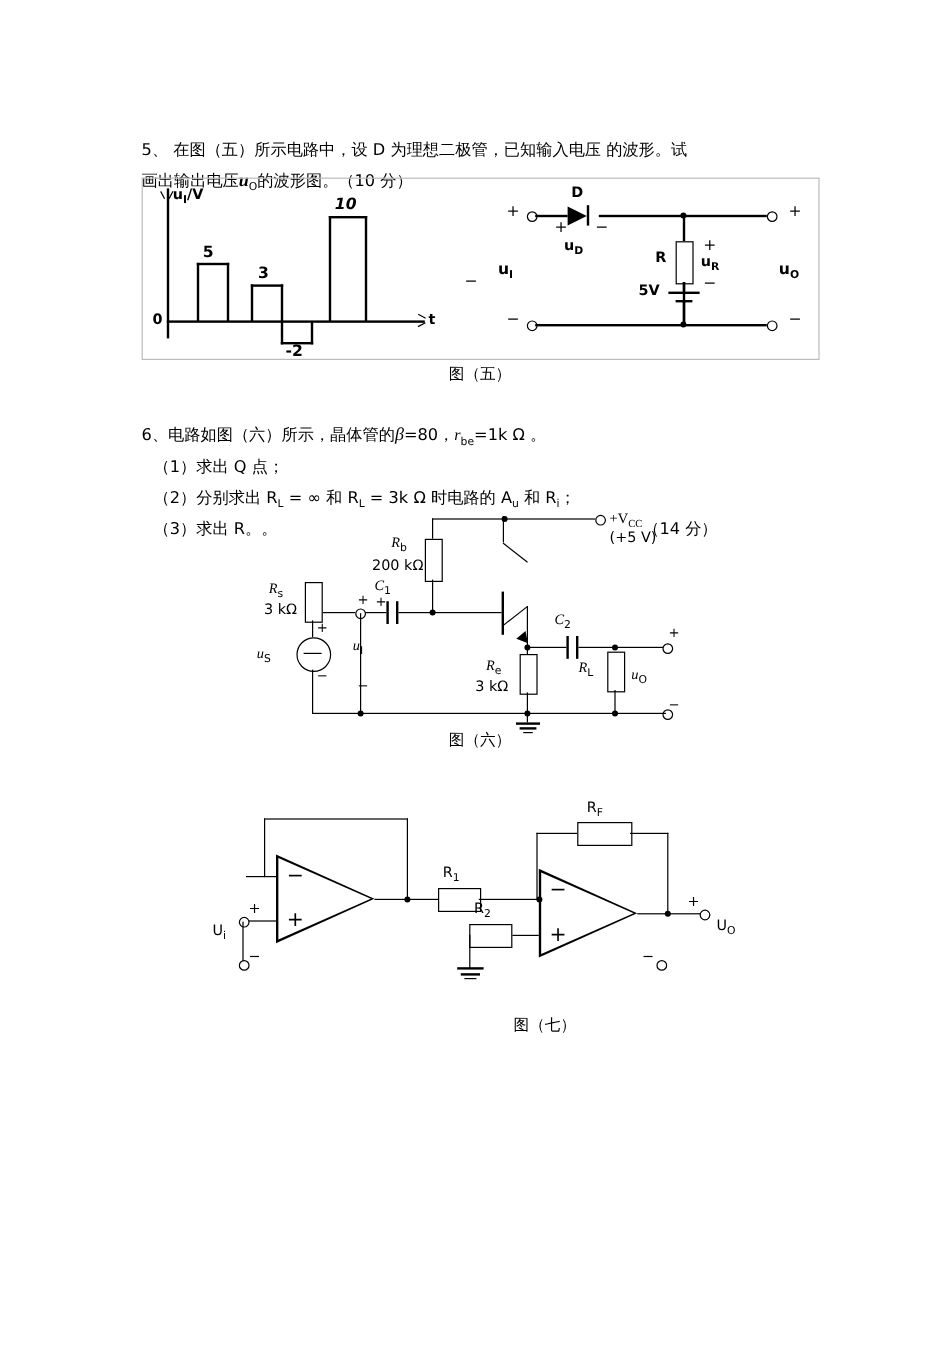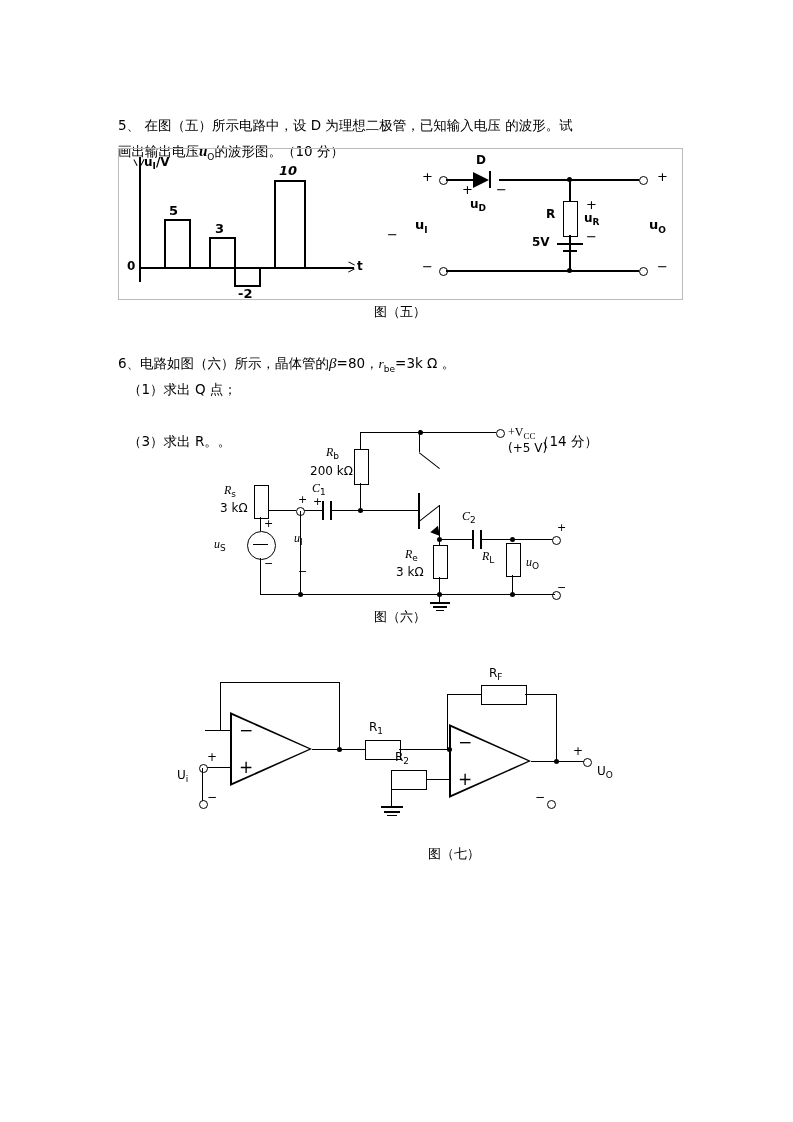--- a/index.html
+++ b/index.html
@@ -120,23 +120,26 @@
     <div class="dot" style="left:448px;top:119px;"></div>
 
     <div class="lblb" style="left:296px;top:68px;font-size:13px;"><span>u</span><sub>I</sub></div>
     <div class="lblb" style="left:530px;top:68px;font-size:13px;"><span>u</span><sub>O</sub></div>
     <div class="minus" style="left:268px;top:78px;">−</div>
   </div>
 
   <div class="caption" style="left:320px;top:303px;width:160px;">图（五）</div>
 
   <div class="q cn" style="left:118px;top:330px;width:565px;">
-    <span>6、</span><span>电路如图（六）所示，晶体管的</span><span class="italic" style="font-size:15px;">β</span><span>=80，</span><span class="italic">r</span><sub>be</sub><span>=3k Ω 。</span>
+    <span>6、</span><span>电路如图（六）所示，晶体管的</span><span class="italic" style="font-size:15px;">β</span><span>=80，</span><span class="italic">r</span><sub>be</sub><span>=1k Ω 。</span>
   </div>
   <div class="q cn" style="left:128px;top:356px;width:565px;">（1）求出 Q 点；</div>
+  <div class="q cn" style="left:128px;top:382px;width:565px;">
+    <span>（2）分别求出 R</span><sub>L</sub><span> = ∞ 和 R</span><sub>L</sub><span> = 3k Ω 时电路的 A</span><sub>u</sub><span> 和 R</span><sub>i</sub><span>；</span>
+  </div>
   <div class="q cn" style="left:128px;top:408px;width:565px;">
     <span>（3）求出 R。。</span>
     <span style="position:absolute;left:408px;">（14 分）</span>
   </div>
 
   <div style="position:absolute;left:200px;top:425px;width:390px;height:185px;">
 
     <div class="node" style="left:296px;top:4px;"></div>
     <div class="lbl" style="left:308px;top:0px;font-family:Liberation Serif, serif;"><span>+V</span><sub>CC</sub></div>
     <div class="lbl" style="left:308px;top:16px;">(+5 V)</div>

